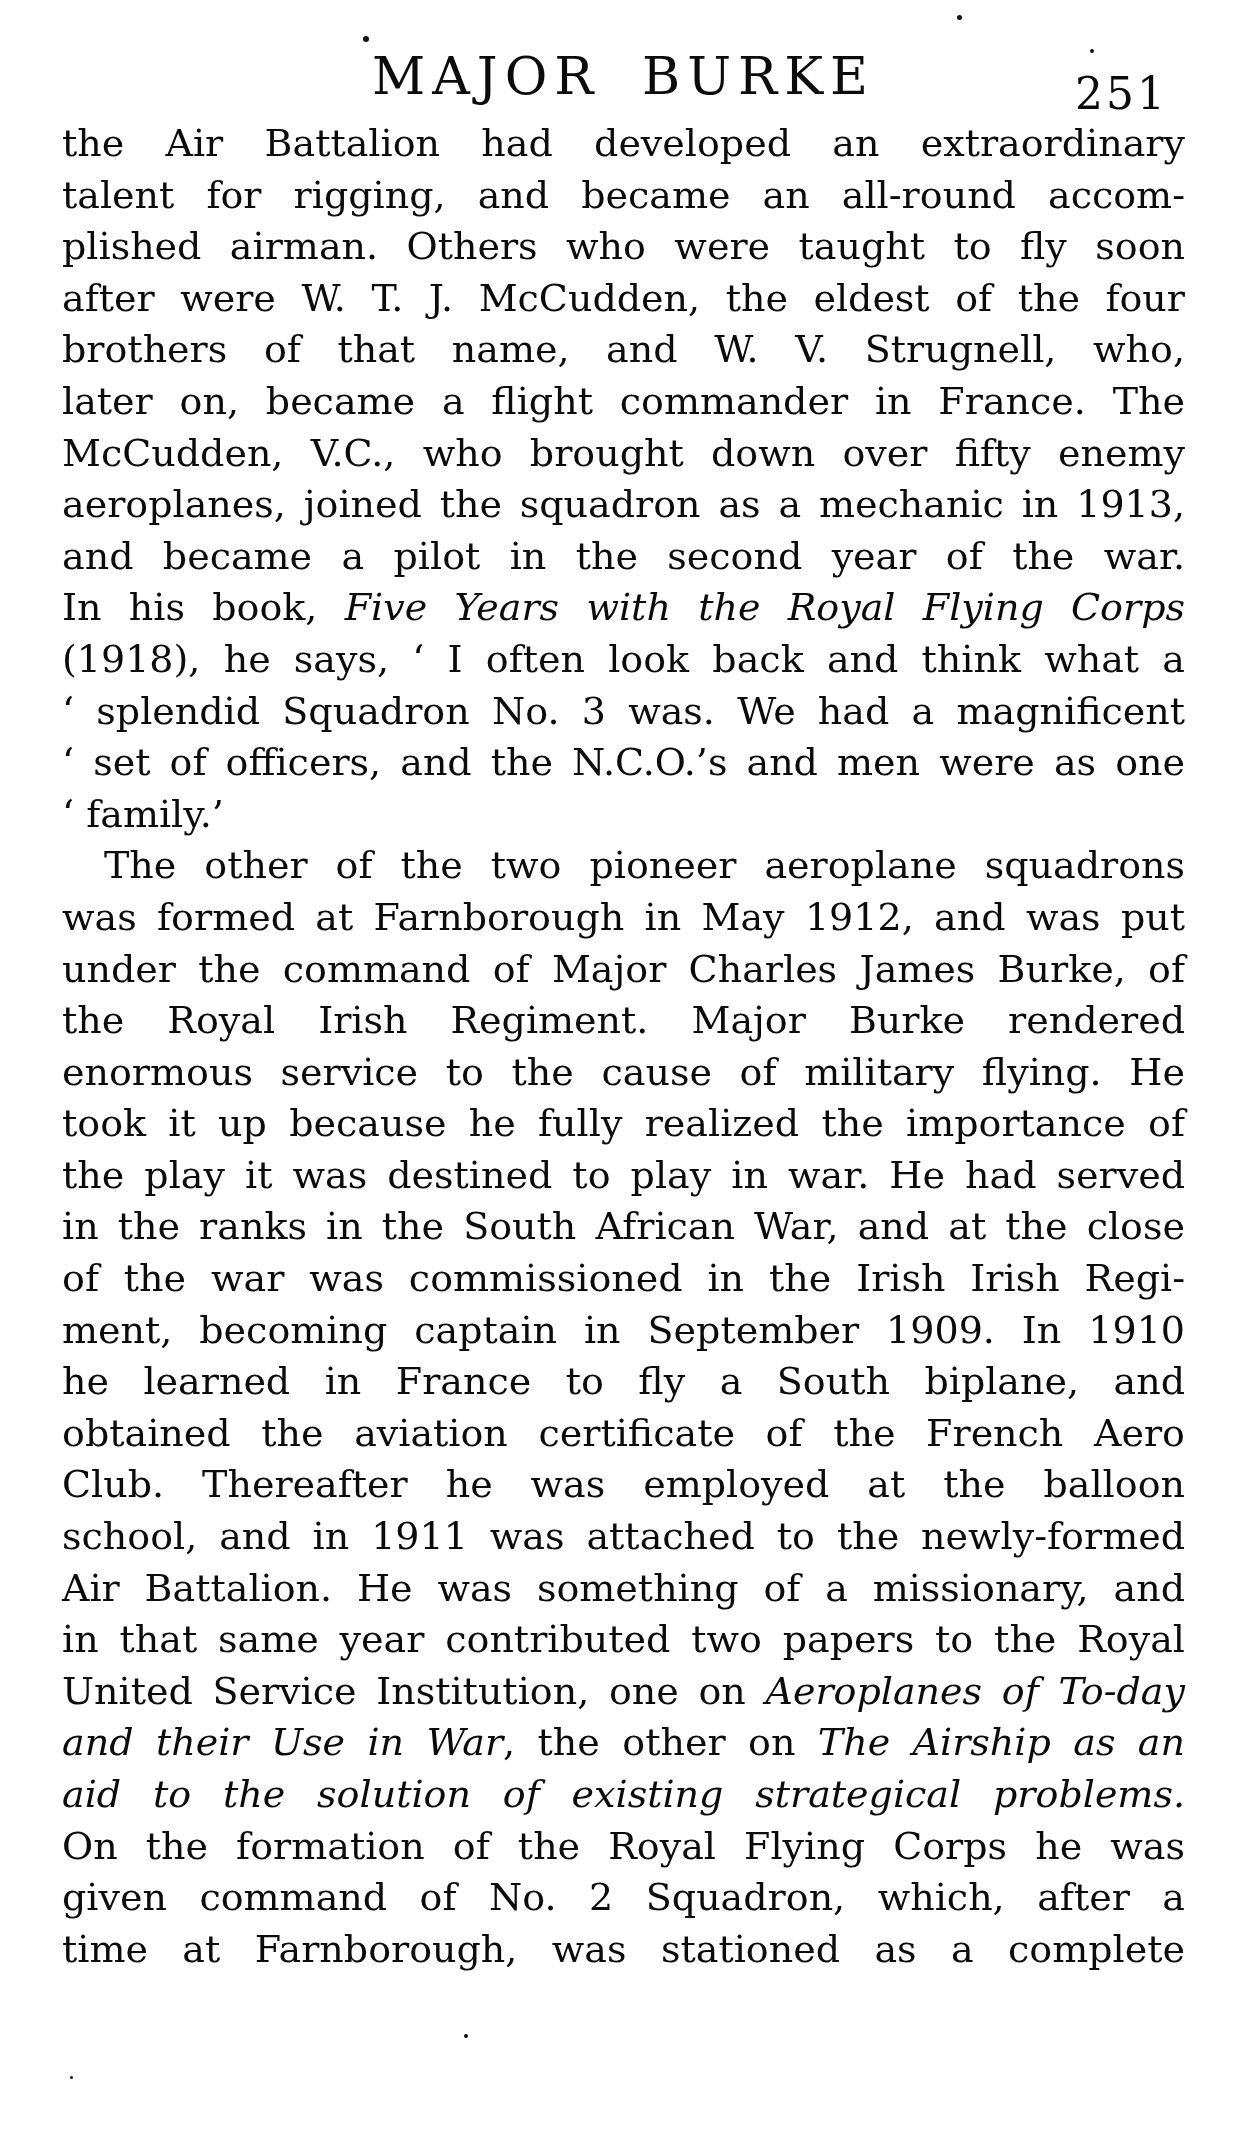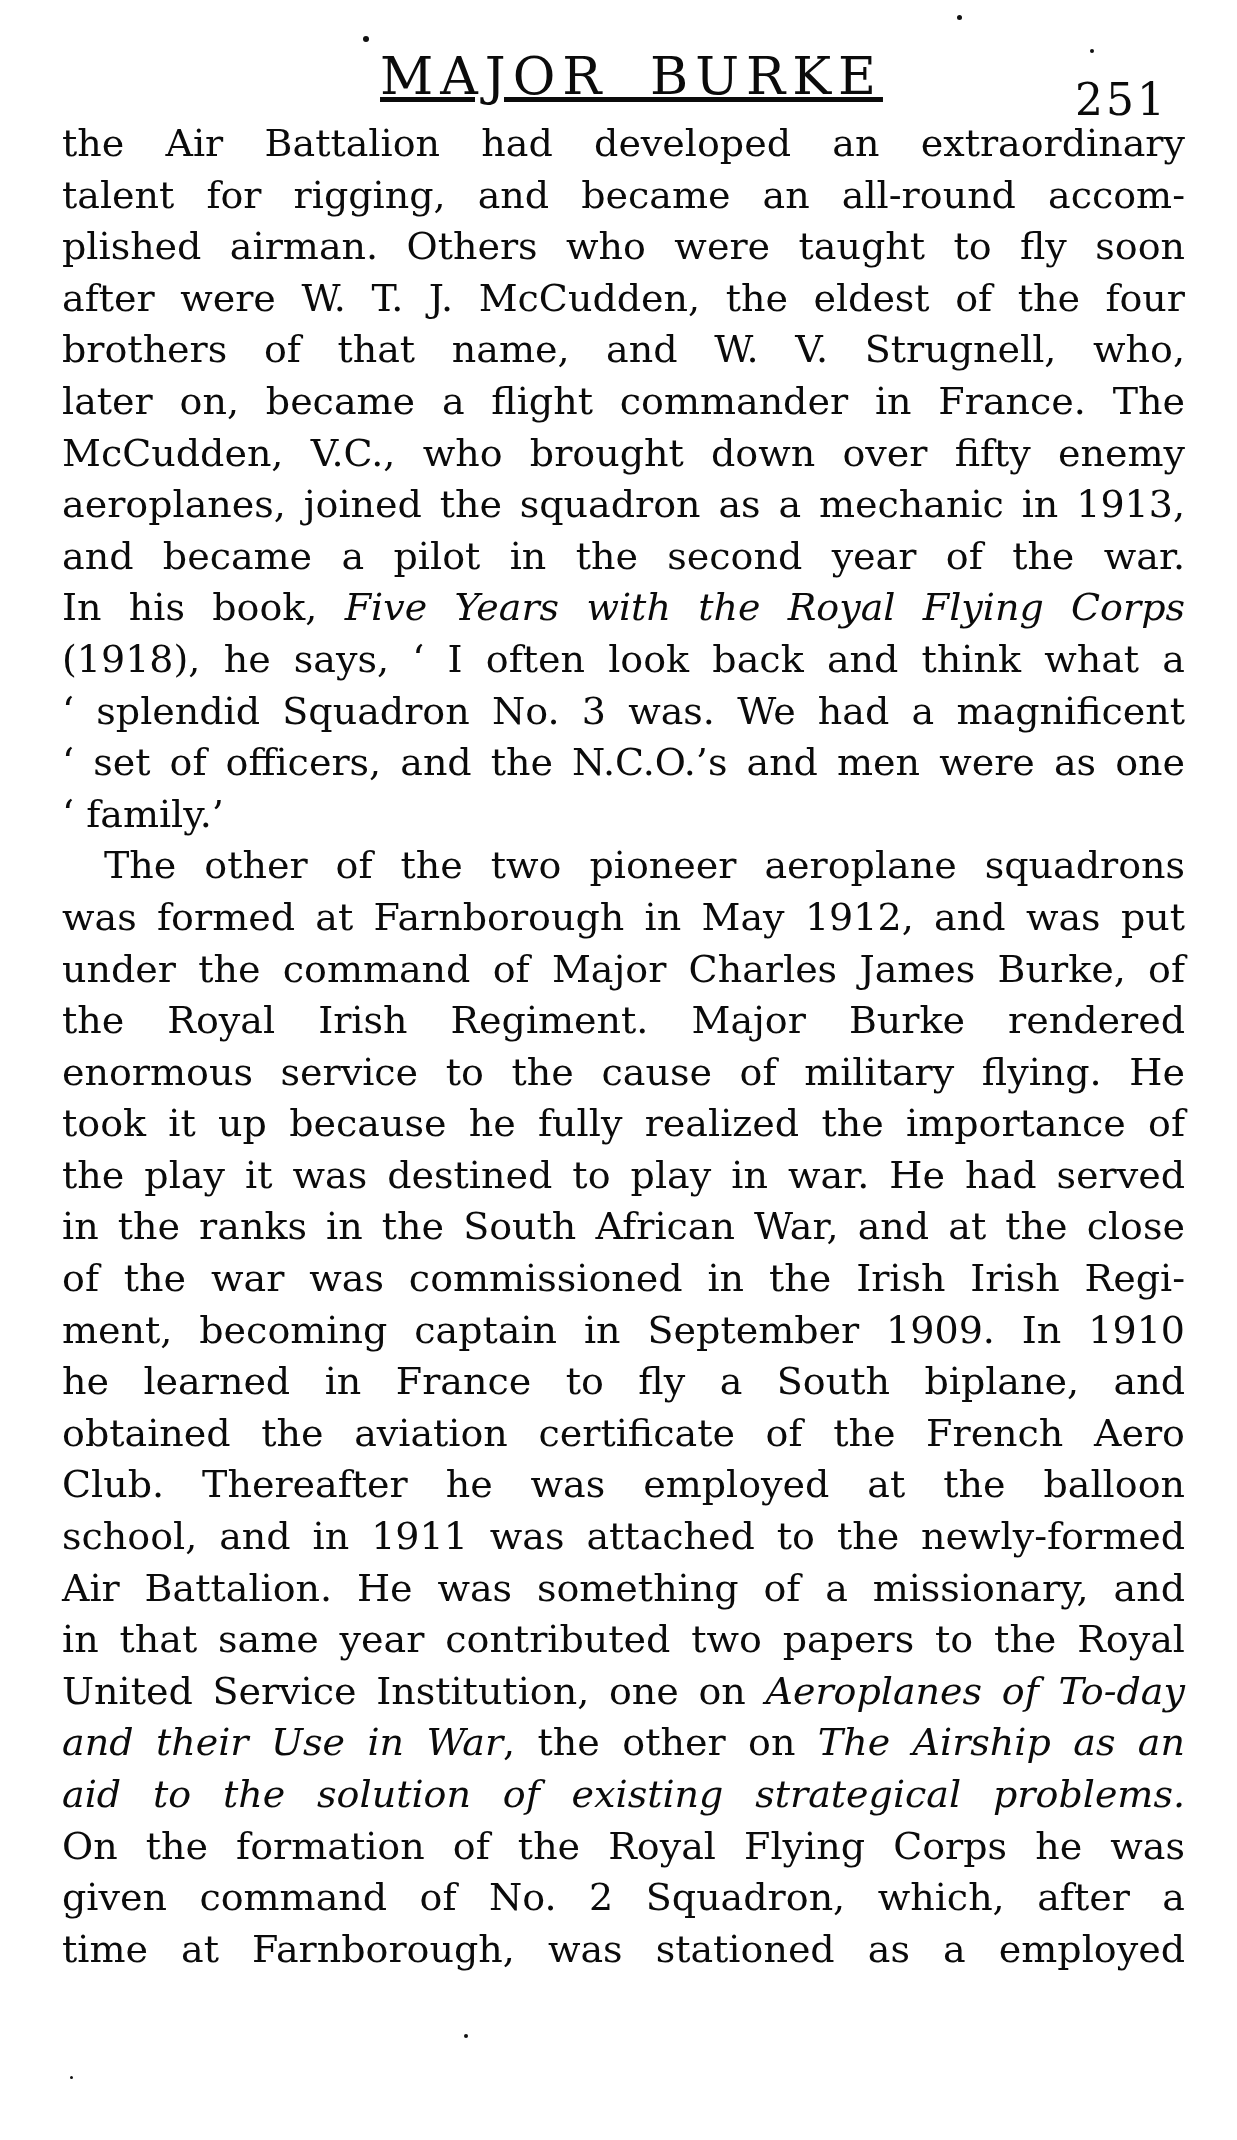--- a/index.html
+++ b/index.html
@@ -8,31 +8,30 @@
     background: #ffffff;
     font-family: "DejaVu Serif", "Liberation Serif", serif;
     color: #0b0b0b;
     overflow: hidden;
     position: relative;
   }
   .page { position: absolute; inset: 0; }
 
   .running-head {
     position: absolute;
-    left: 70px; width: 1123px; top: 46px;
+    left: 62px; width: 1123px; top: 46px;
     text-align: center;
     font-size: 52px;
     letter-spacing: 7px;
     word-spacing: 18px;
     white-space: nowrap;
-    text-decoration: underline;
   }
   .page-number {
     position: absolute;
-    left: 1020px; width: 148px; top: 74px;
+    left: 1020px; width: 148px; top: 68px;
     text-align: right;
     font-size: 44px;
     letter-spacing: 3px;
   }
 
   .text-column {
     position: absolute;
     left: 62px; top: 118px; width: 1123px;
   }
   .text-line {
@@ -92,20 +91,20 @@
       <div class="text-line"><span>obtained the aviation certificate of the French Aero</span></div>
       <div class="text-line"><span>Club. Thereafter he was employed at the balloon</span></div>
       <div class="text-line"><span>school, and in 1911 was attached to the newly-formed</span></div>
       <div class="text-line"><span>Air Battalion. He was something of a missionary, and</span></div>
       <div class="text-line"><span>in that same year contributed two papers to the Royal</span></div>
       <div class="text-line"><span>United Service Institution, one on </span><span class="it">Aeroplanes of To-day</span></div>
       <div class="text-line"><span class="it">and their Use in War</span><span>, the other on </span><span class="it">The Airship as an</span></div>
       <div class="text-line"><span class="it">aid to the solution of existing strategical problems.</span></div>
       <div class="text-line"><span>On the formation of the Royal Flying Corps he was</span></div>
       <div class="text-line"><span>given command of No. 2 Squadron, which, after a</span></div>
-      <div class="text-line"><span>time at Farnborough, was stationed as a employed</span></div>
+      <div class="text-line"><span>time at Farnborough, was stationed as a complete</span></div>
     </div>
 <div class="ink-speck" style="left: 363px; top: 36px; width: 6px; height: 6px;"></div>
     <div class="ink-speck" style="left: 957px; top: 15px; width: 5px; height: 5px;"></div>
     <div class="ink-speck" style="left: 1090px; top: 49px; width: 4px; height: 4px;"></div>
     <div class="ink-speck" style="left: 464px; top: 2034px; width: 4px; height: 4px;"></div>
     <div class="ink-speck" style="left: 70px; top: 2076px; width: 3px; height: 3px;"></div>
   </div>
 
 </body></html>

